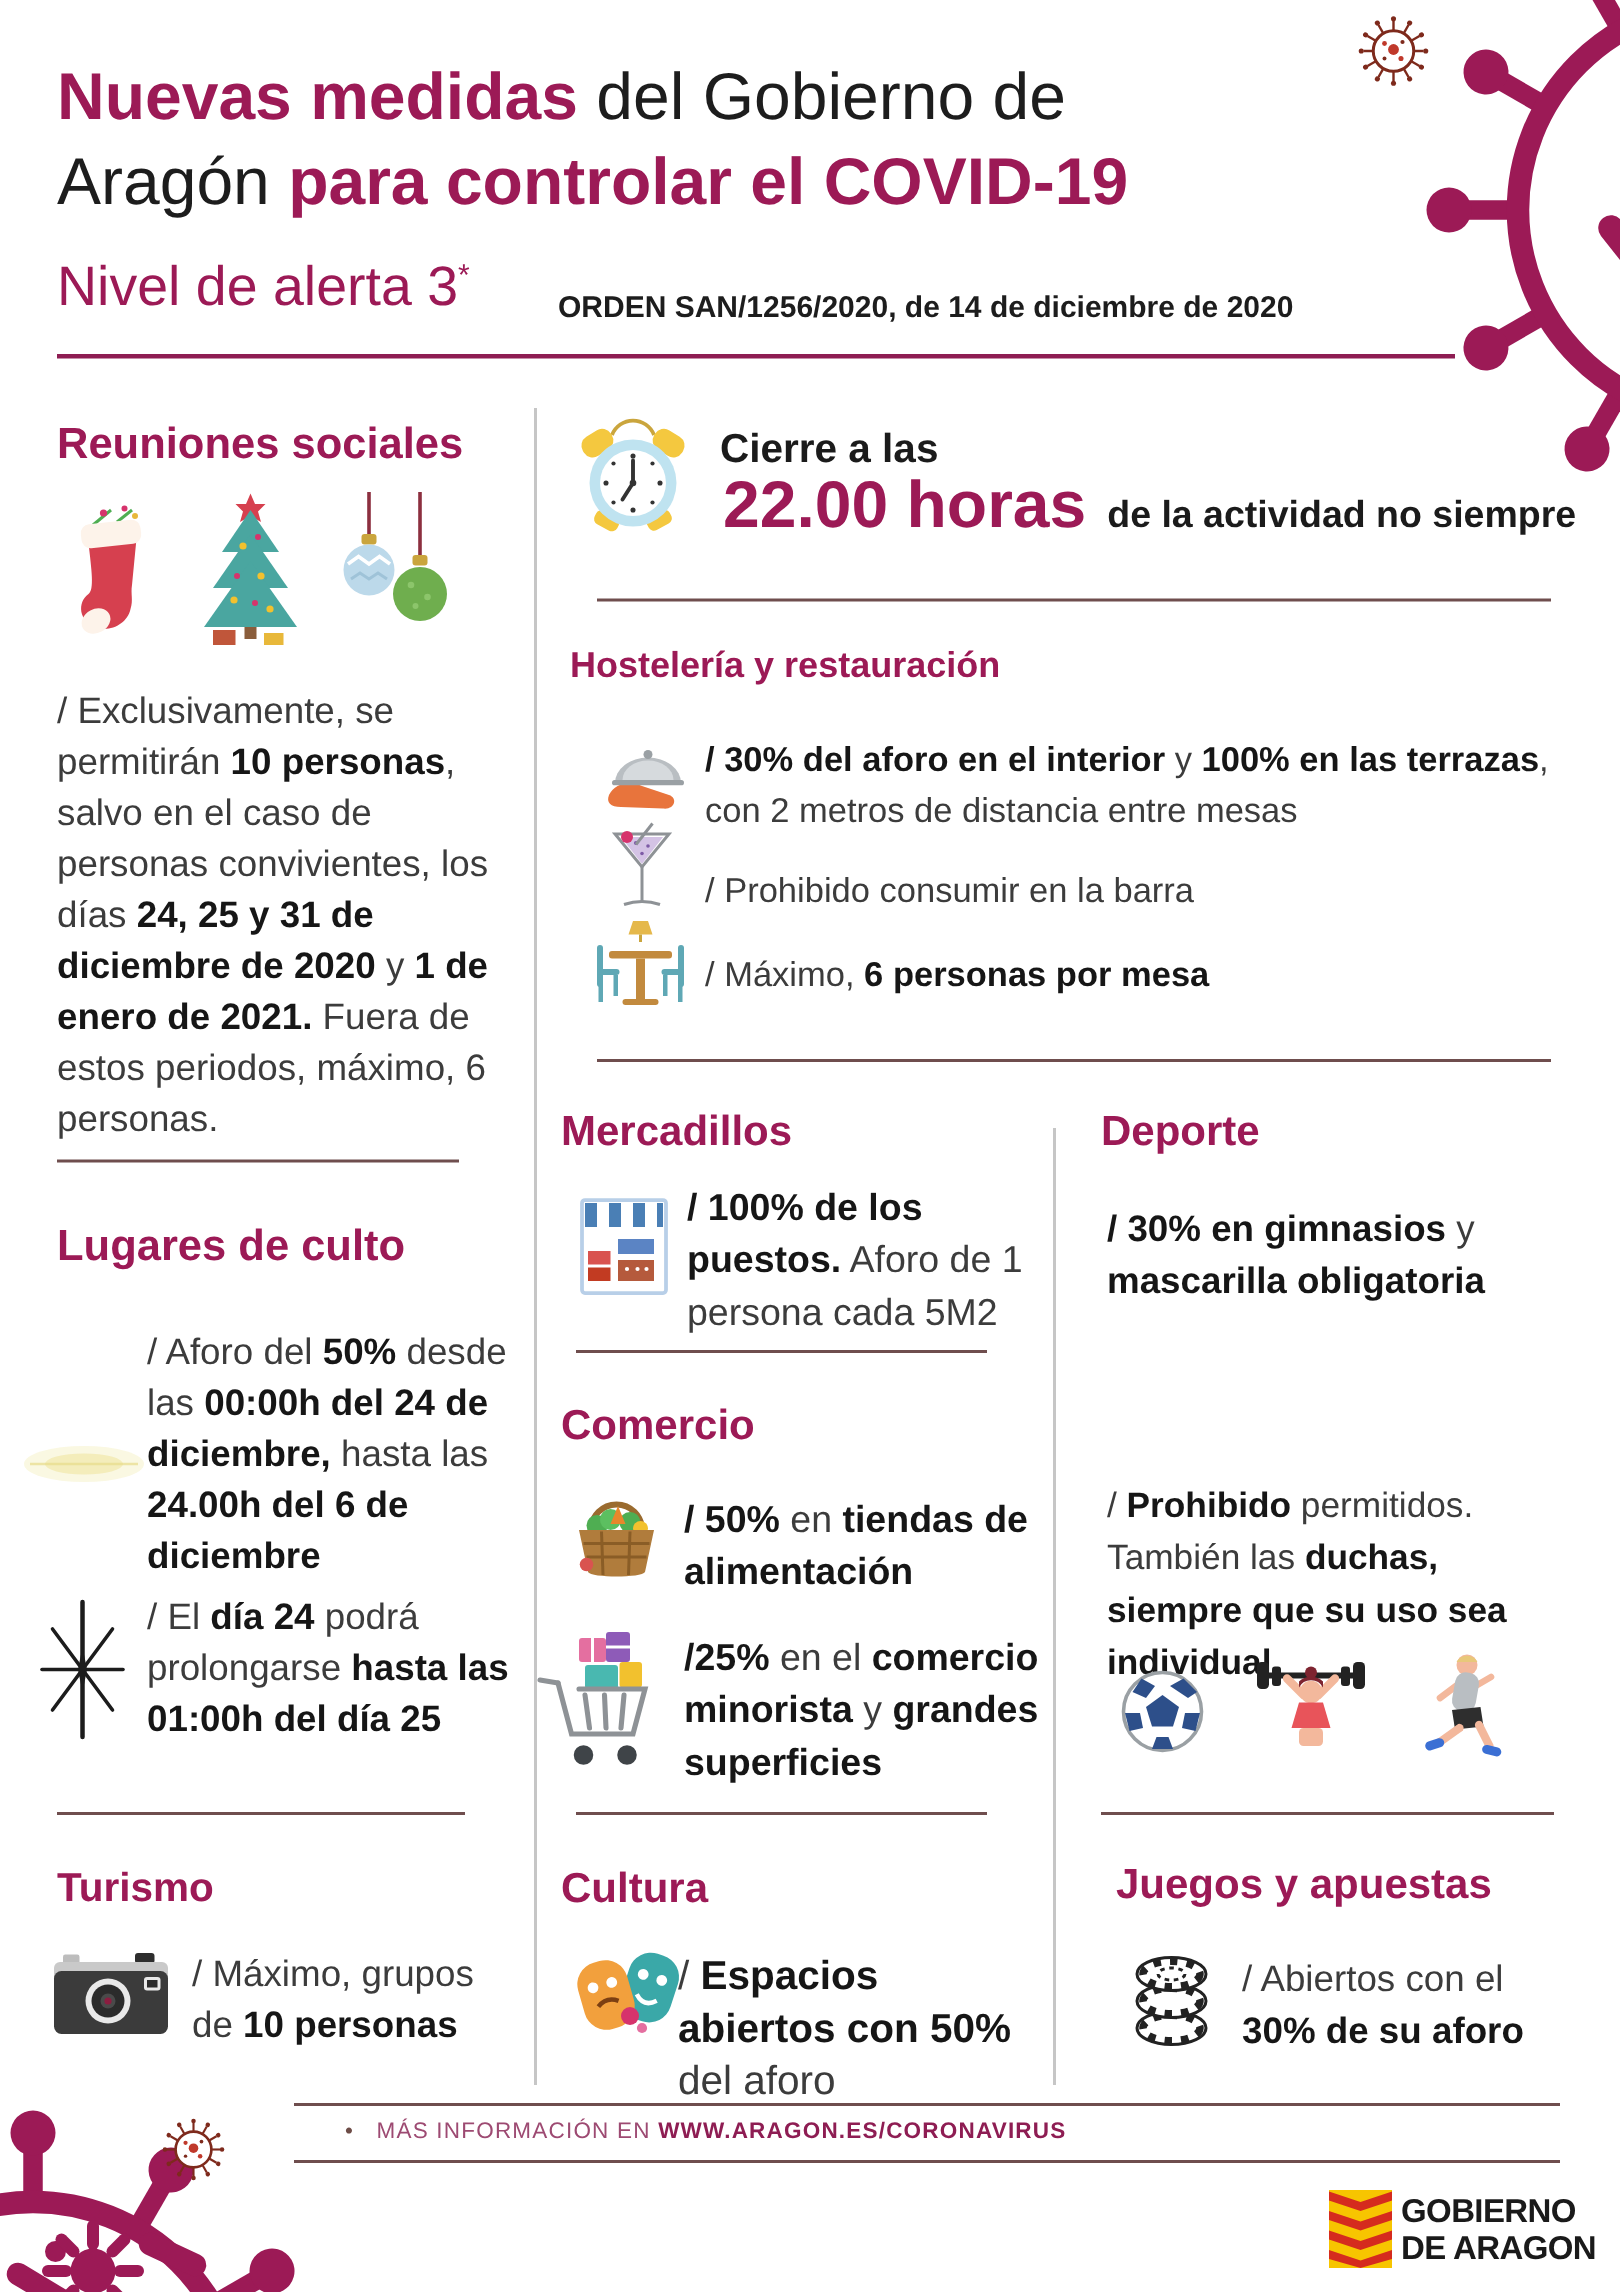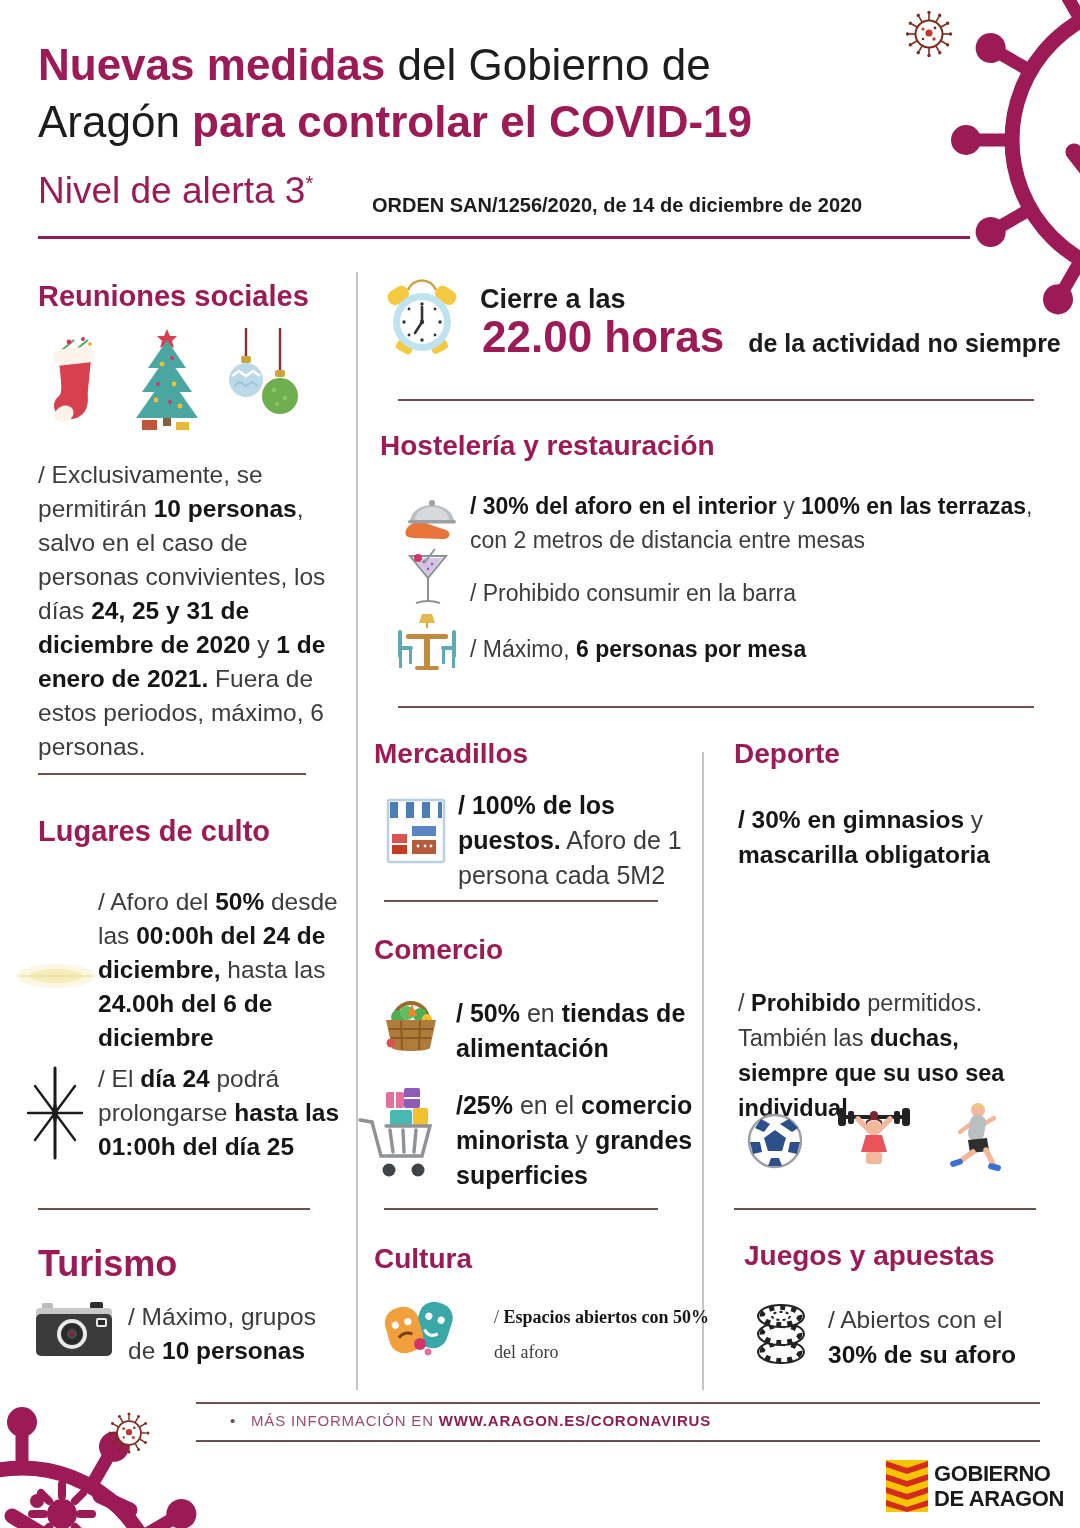--- a/index.html
+++ b/index.html
@@ -6,21 +6,21 @@
   .page{position:relative;width:1080px;height:1528px;background:#ffffff;overflow:hidden;
         font-family:"Liberation Sans","DejaVu Sans",sans-serif;}
   .abs{position:absolute;}
   .h{color:#9c1a56;font-weight:700;}
   .seg span{font-weight:400;color:#3c3c3c;}
   .seg span.b{font-weight:700;color:#161616;}
   .title .seg span{color:#1d1d1d;font-weight:400;}
   .title .seg span.b{color:#9c1a56;font-weight:700;}
   .hline{background:#6f4e4e;height:2px;}
   .vline{background:#c6c6c6;width:2px;}
-  .baseline{display:flex;align-items:baseline;gap:24px;}
+  .baseline{display:flex;align-items:baseline;gap:14px;}
 </style>
 </head>
 <body>
 
 <div class="page">
 
   <div class="abs title" style="left:38px;top:36px;width:830px;font-size:44px;line-height:57px;font-weight:400;">
     <div class="seg"><span class="b">Nuevas medidas</span><span> del Gobierno de</span></div>
     <div class="seg"><span>Aragón </span><span class="b">para controlar el COVID-19</span></div>
   </div>
@@ -178,21 +178,21 @@
       <line x1="6" y1="47" x2="60" y2="47" stroke-width="2.4"></line>
       <line x1="13" y1="20" x2="53" y2="74" stroke-width="2.4"></line>
       <line x1="53" y1="20" x2="13" y2="74" stroke-width="2.4"></line>
     </g>
     <polygon points="33,32 36,47 33,62 30,47" fill="#1c1c1c"></polygon>
   </svg>
   <div class="abs seg" style="left:98px;top:1062px;width:250px;font-size:24.5px;line-height:34px;"><span>/ El </span><span class="b">día 24</span><span> podrá prolongarse </span><span class="b">hasta las 01:00h del día 25</span></div>
 
   <div class="abs hline" style="left:38px;top:1208px;width:272px;"></div>
 
-  <div class="abs h" style="left:38px;top:1243px;font-size:36px;">Turismo</div>
+  <div class="abs h" style="left:38px;top:1243px;font-size:27px;">Turismo</div>
 
   <svg class="abs" style="left:34px;top:1300px;" width="80" height="58" viewBox="0 0 80 58">
     <rect x="8" y="3" width="11" height="7" rx="1.5" fill="#bdbdbd"></rect>
     <rect x="56" y="2" width="13" height="7" rx="2" fill="#2e2e2e"></rect>
     <rect x="2" y="8" width="76" height="13" rx="4" fill="#c9c9c9"></rect>
     <rect x="2" y="14" width="76" height="42" rx="5" fill="#3b3b3b"></rect>
     <rect x="62" y="18" width="11" height="9" rx="2" fill="#e9e9e9"></rect>
       <rect x="64" y="20" width="7" height="5" fill="#2b2b2b"></rect>
     <circle cx="38" cy="34" r="15" fill="#e9e9e9"></circle>
     <circle cx="38" cy="34" r="11" fill="#2b2b2b"></circle>
@@ -225,21 +225,21 @@
   </svg>
 
   <div class="abs" style="left:480px;top:284px;font-size:27px;font-weight:700;color:#1b1b1b;">Cierre a las</div>
   <div class="abs baseline" style="left:482px;top:312px;">
     <span class="h" style="font-size:44px;">22.00 horas</span>
     <span style="font-size:25px;font-weight:700;color:#1b1b1b;">de la actividad no siempre</span>
   </div>
 
   <div class="abs hline" style="left:398px;top:399px;width:636px;"></div>
 
-  <div class="abs h" style="left:380px;top:430px;font-size:28px;">Hostelería y restauración</div>
+  <div class="abs h" style="left:380px;top:430px;font-size:24px;">Hostelería y restauración</div>
 
   <svg class="abs" style="left:398px;top:484px;" width="64" height="62" viewBox="0 0 64 62">
     <path d="M8,46 C12,38 22,36 30,40 L48,46 C54,48 52,56 44,55 L16,54 C9,54 6,51 8,46 Z" fill="#e8743c"></path>
     <path d="M12,38 A22,17 0 0 1 56,38 Z" fill="#b9bec2"></path>
     <path d="M17,36 A17,13 0 0 1 51,36 Z" fill="#d6dadd"></path>
     <rect x="10" y="36" width="48" height="3.5" rx="1.8" fill="#9aa0a4"></rect>
     <circle cx="34" cy="19" r="3" fill="#9aa0a4"></circle>
   </svg>
   <div class="abs seg" style="left:470px;top:489px;width:580px;font-size:23px;line-height:34px;"><span class="b">/ 30% del aforo en el interior</span><span> y </span><span class="b">100% en las terrazas</span><span>, con 2 metros de distancia entre mesas</span></div>
 
@@ -358,21 +358,21 @@
     </g>
     <g transform="rotate(-16 26 38)">
       <rect x="9" y="15" width="34" height="46" rx="15" fill="#f2a03d"></rect>
       <circle cx="19" cy="31" r="3.6" fill="#fff"></circle>
         <circle cx="32" cy="31" r="3.6" fill="#fff"></circle>
       <path d="M19,44 Q26,39 33,44" fill="none" stroke="#7c3f12" stroke-width="3"></path>
     </g>
     <circle cx="42" cy="52" r="6" fill="#d6336c"></circle>
     <circle cx="50" cy="60" r="3.4" fill="#e46fa0"></circle>
   </svg>
-  <div class="abs seg" style="left:494px;top:1300px;width:240px;font-size:18px;line-height:35px;font-family:Liberation Serif, serif;"><span>/ </span><span class="b">Espacios abiertos con 50%</span><span> del aforo</span></div>
+  <div class="abs seg" style="left:452px;top:1300px;width:240px;font-size:27px;line-height:35px;"><span>/ </span><span class="b">Espacios abiertos con 50%</span><span> del aforo</span></div>
 
   <div class="abs h" style="left:734px;top:738px;font-size:28px;">Deporte</div>
 
   <div class="abs seg" style="left:738px;top:802px;width:300px;font-size:24.5px;line-height:35px;"><span class="b">/ 30% en gimnasios</span><span> y </span><span class="b">mascarilla obligatoria</span></div>
   <div class="abs seg" style="left:738px;top:986px;width:312px;font-size:23.5px;line-height:35px;"><span>/ </span><span class="b">Prohibido</span><span> permitidos. También las </span><span class="b">duchas, siempre que su uso sea individual</span></div>
 
   <svg class="abs" style="left:746px;top:1112px;" width="58" height="58" viewBox="0 0 58 58">
     <circle cx="29" cy="29" r="26" fill="#ffffff" stroke="#9aa0a4" stroke-width="2.4"></circle>
     <polygon points="29,18 40,26 36,39 22,39 18,26" fill="#2d4f8a"></polygon>
     <g fill="#2d4f8a">

